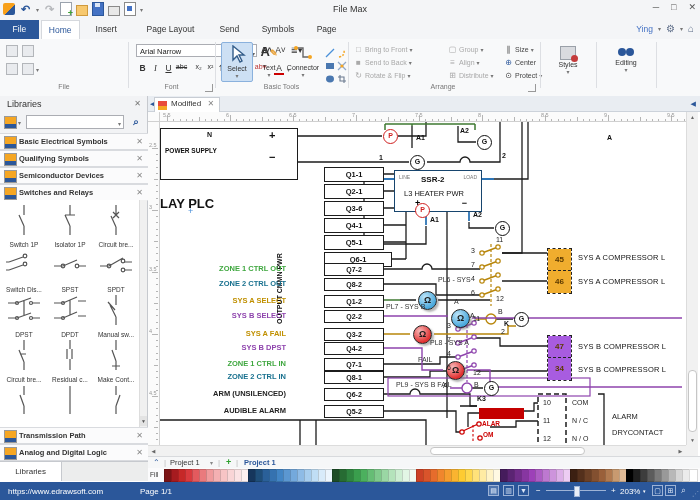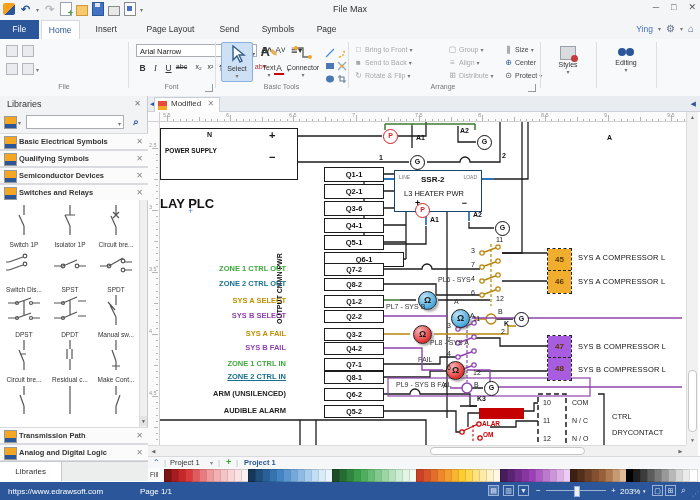--- a/index.html
+++ b/index.html
@@ -642,59 +642,59 @@
       <span class="t" style="right:14px;top:27px;font-size:9px;font-weight:bold">−</span>
     </div>
 
     <div class="k3rect"></div>
     <div id="diagram-extra">
         <div class="dbox" style="left: 164px; top: 45px; width: 60px; height: 15px; font-size: 7.5px; line-height: 13px;">Q1-1</div>
         <div class="dbox" style="left: 164px; top: 62px; width: 60px; height: 15px; font-size: 7.5px; line-height: 13px;">Q2-1</div>
         <div class="dbox" style="left: 164px; top: 79px; width: 60px; height: 15px; font-size: 7.5px; line-height: 13px;">Q3-6</div>
         <div class="dbox" style="left: 164px; top: 96px; width: 60px; height: 15px; font-size: 7.5px; line-height: 13px;">Q4-1</div>
         <div class="dbox" style="left: 164px; top: 113px; width: 60px; height: 15px; font-size: 7.5px; line-height: 13px;">Q5-1</div>
-        <div class="dbox" style="left: 164px; top: 130px; width: 80px; height: 15px; font-size: 7.5px; line-height: 13px;">Q6-1</div>
+        <div class="dbox" style="left: 164px; top: 130px; width: 68px; height: 15px; font-size: 7.5px; line-height: 13px;">Q6-1</div>
         <div class="dbox" style="left: 164px; top: 141px; width: 60px; height: 13px; font-size: 7px; line-height: 11px;">Q7-2</div>
         <div class="dbox" style="left: 164px; top: 156px; width: 60px; height: 13px; font-size: 7px; line-height: 11px;">Q8-2</div>
         <div class="dbox" style="left: 164px; top: 173px; width: 60px; height: 13px; font-size: 7px; line-height: 11px;">Q1-2</div>
         <div class="dbox" style="left: 164px; top: 188px; width: 60px; height: 13px; font-size: 7px; line-height: 11px;">Q2-2</div>
         <div class="dbox" style="left: 164px; top: 206px; width: 60px; height: 13px; font-size: 7px; line-height: 11px;">Q3-2</div>
         <div class="dbox" style="left: 164px; top: 220px; width: 60px; height: 13px; font-size: 7px; line-height: 11px;">Q4-2</div>
         <div class="dbox" style="left: 164px; top: 236px; width: 60px; height: 13px; font-size: 7px; line-height: 11px;">Q7-1</div>
         <div class="dbox" style="left: 164px; top: 249px; width: 60px; height: 13px; font-size: 7px; line-height: 11px;">Q8-1</div>
         <div class="dbox" style="left: 164px; top: 266px; width: 60px; height: 13px; font-size: 7px; line-height: 11px;">Q6-2</div>
         <div class="dbox" style="left: 164px; top: 283px; width: 60px; height: 13px; font-size: 7px; line-height: 11px;">Q5-2</div>
         <div class="t" style="left: 2px; top: 142px; width: 124px; text-align: right; font-size: 7.5px; font-weight: bold; color: rgb(63, 167, 63);">ZONE 1 CTRL OUT</div>
         <div class="t" style="left: 2px; top: 157px; width: 124px; text-align: right; font-size: 7.5px; font-weight: bold; color: rgb(23, 112, 142);">ZONE 2 CTRL OUT</div>
         <div class="t" style="left: 2px; top: 174px; width: 124px; text-align: right; font-size: 7.5px; font-weight: bold; color: rgb(192, 144, 0);">SYS A SELECT</div>
         <div class="t" style="left: 2px; top: 189px; width: 124px; text-align: right; font-size: 7.5px; font-weight: bold; color: rgb(142, 68, 173);">SYS B SELECT</div>
         <div class="t" style="left: 2px; top: 207px; width: 124px; text-align: right; font-size: 7.5px; font-weight: bold; color: rgb(192, 144, 0);">SYS A FAIL</div>
-        <div class="t" style="left: 2px; top: 221px; width: 124px; text-align: right; font-size: 7.5px; font-weight: bold; color: rgb(142, 68, 173);">SYS B FAIL</div>
+        <div class="t" style="left: 2px; top: 221px; width: 124px; text-align: right; font-size: 7.5px; font-weight: bold; color: rgb(142, 68, 173);">SYS B DPST</div>
         <div class="t" style="left: 2px; top: 237px; width: 124px; text-align: right; font-size: 7.5px; font-weight: bold; color: rgb(63, 167, 63);">ZONE 1 CTRL IN</div>
-        <div class="t" style="left: 2px; top: 250px; width: 124px; text-align: right; font-size: 7.5px; font-weight: bold; color: rgb(23, 112, 142); text-decoration: underline;">ZONE 2 CTRL IN</div>
+        <div class="t" style="left: 2px; top: 250px; width: 124px; text-align: right; font-size: 7.5px; font-weight: bold; color: rgb(23, 112, 142);">ZONE 2 CTRL IN</div>
         <div class="t" style="left: 2px; top: 267px; width: 124px; text-align: right; font-size: 7.5px; font-weight: bold; color: rgb(34, 34, 34);">ARM (UNSILENCED)</div>
         <div class="t" style="left: 2px; top: 284px; width: 124px; text-align: right; font-size: 7.5px; font-weight: bold; color: rgb(34, 34, 34);">AUDIBLE ALARM</div>
         <div class="circ red" style="left: 223px; top: 7px;">P</div>
         <div class="circ" style="left: 250px; top: 33px;">G</div>
         <div class="circ red" style="left: 255px; top: 81px;">P</div>
         <div class="circ" style="left: 317px; top: 13px;">G</div>
         <div class="circ" style="left: 335px; top: 99px;">G</div>
         <div class="circ" style="left: 354px; top: 190px;">G</div>
         <div class="circ" style="left: 324px; top: 259px;">G</div>
         <div class="lamp blue" style="left: 258px; top: 169px;">Ω</div>
         <div class="lamp blue" style="left: 291px; top: 187px;">Ω</div>
         <div class="lamp red" style="left: 253px; top: 203px;">Ω</div>
         <div class="lamp red" style="left: 286px; top: 239px;">Ω</div>
         <div class="term" style="left: 387px; top: 126px; height: 46px;">
           <div class="cell" style="background: rgb(240, 173, 46);">45</div>
           <div class="cell" style="background: rgb(240, 173, 46);">46</div>
         </div>
         <div class="term" style="left: 387px; top: 213px; height: 46px;">
           <div class="cell" style="background: rgb(168, 92, 224);">47</div>
-          <div class="cell" style="background: rgb(168, 92, 224);">48</div>
+          <div class="cell" style="background: rgb(168, 92, 224);">34</div>
         </div>
         <div class="t" style="left: 219px; top: 32px; font-size: 7px; font-weight: bold; color: rgb(17, 17, 17);">1</div>
         <div class="t" style="left: 342px; top: 30px; font-size: 7px; font-weight: bold; color: rgb(17, 17, 17);">2</div>
         <div class="t" style="left: 256px; top: 12px; font-size: 7px; font-weight: bold; color: rgb(17, 17, 17);">A1</div>
         <div class="t" style="left: 300px; top: 5px; font-size: 7px; font-weight: bold; color: rgb(17, 17, 17);">A2</div>
         <div class="t" style="left: 270px; top: 94px; font-size: 7px; font-weight: bold; color: rgb(17, 17, 17);">A1</div>
         <div class="t" style="left: 313px; top: 89px; font-size: 7px; font-weight: bold; color: rgb(17, 17, 17);">A2</div>
         <div class="t" style="left: 447px; top: 12px; font-size: 7px; font-weight: bold; color: rgb(17, 17, 17);">A</div>
         <div class="t" style="left: 278px; top: 154px; font-size: 7px; color: rgb(51, 51, 51);">PL6 - SYS</div>
         <div class="t" style="left: 294px; top: 176px; font-size: 7px; color: rgb(51, 51, 51);">A</div>
@@ -722,21 +722,21 @@
         <div class="t" style="left: 314px; top: 259px; font-size: 7px; color: rgb(34, 34, 34);">B</div>
         <div class="t" style="left: 317px; top: 273px; font-size: 7px; font-weight: bold; color: rgb(17, 17, 17);">K3</div>
         <div class="t" style="left: 322px; top: 298px; font-size: 6.5px; font-weight: bold; color: rgb(204, 0, 0);">ALAR</div>
         <div class="t" style="left: 323px; top: 309px; font-size: 6.5px; font-weight: bold; color: rgb(204, 0, 0);">OM</div>
         <div class="t" style="left: 383px; top: 277px; font-size: 7px; color: rgb(34, 34, 34);">10</div>
         <div class="t" style="left: 412px; top: 277px; font-size: 7px; color: rgb(34, 34, 34);">COM</div>
         <div class="t" style="left: 383px; top: 295px; font-size: 7px; color: rgb(34, 34, 34);">11</div>
         <div class="t" style="left: 412px; top: 295px; font-size: 7px; color: rgb(34, 34, 34);">N / C</div>
         <div class="t" style="left: 383px; top: 313px; font-size: 7px; color: rgb(34, 34, 34);">12</div>
         <div class="t" style="left: 412px; top: 313px; font-size: 7px; color: rgb(34, 34, 34);">N / O</div>
-        <div class="t" style="left: 452px; top: 290px; font-size: 7.5px; color: rgb(34, 34, 34);">CTRL</div>
+        <div class="t" style="left: 452px; top: 290px; font-size: 7.5px; color: rgb(34, 34, 34);">ALARM</div>
         <div class="t" style="left: 452px; top: 306px; font-size: 7.5px; color: rgb(34, 34, 34);">DRYCONTACT</div>
         <div class="t" style="left: 418px; top: 131px; font-size: 7.5px; color: rgb(17, 17, 17); letter-spacing: 0.2px;">SYS A COMPRESSOR L</div>
         <div class="t" style="left: 418px; top: 155px; font-size: 7.5px; color: rgb(17, 17, 17); letter-spacing: 0.2px;">SYS A COMPRESSOR L</div>
         <div class="t" style="left: 418px; top: 220px; font-size: 7.5px; color: rgb(17, 17, 17); letter-spacing: 0.2px;">SYS B COMPRESSOR L</div>
         <div class="t" style="left: 418px; top: 243px; font-size: 7.5px; color: rgb(17, 17, 17); letter-spacing: 0.2px;">SYS B COMPRESSOR L</div>
       </div>
   </div>
 
   <div class="vscroll">
     <span class="up">▲</span>

